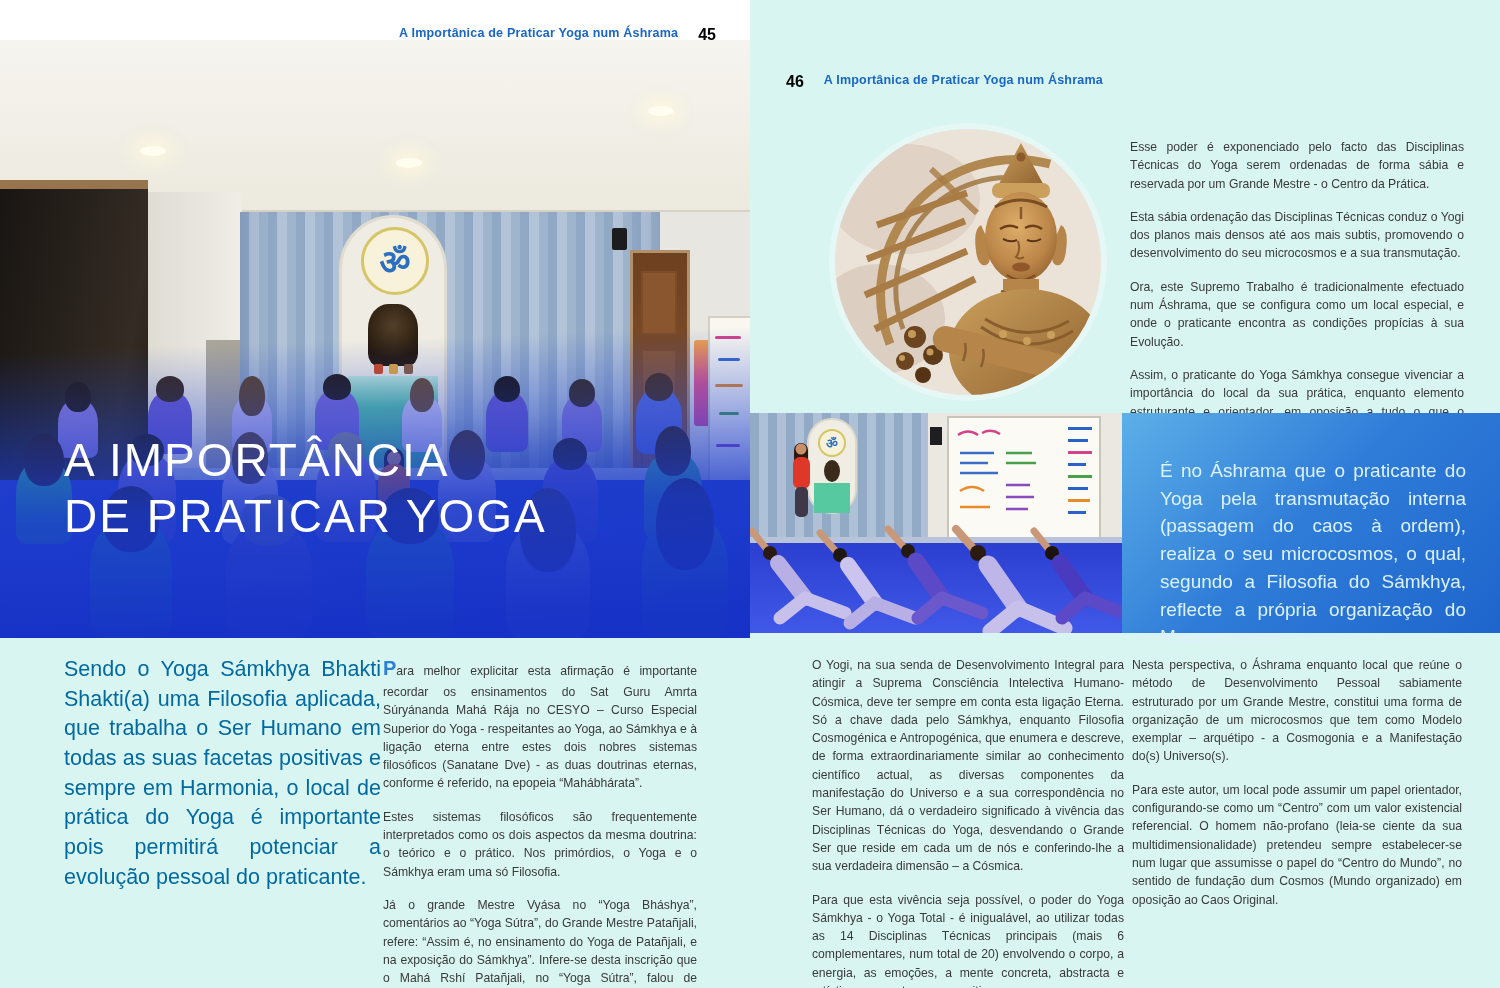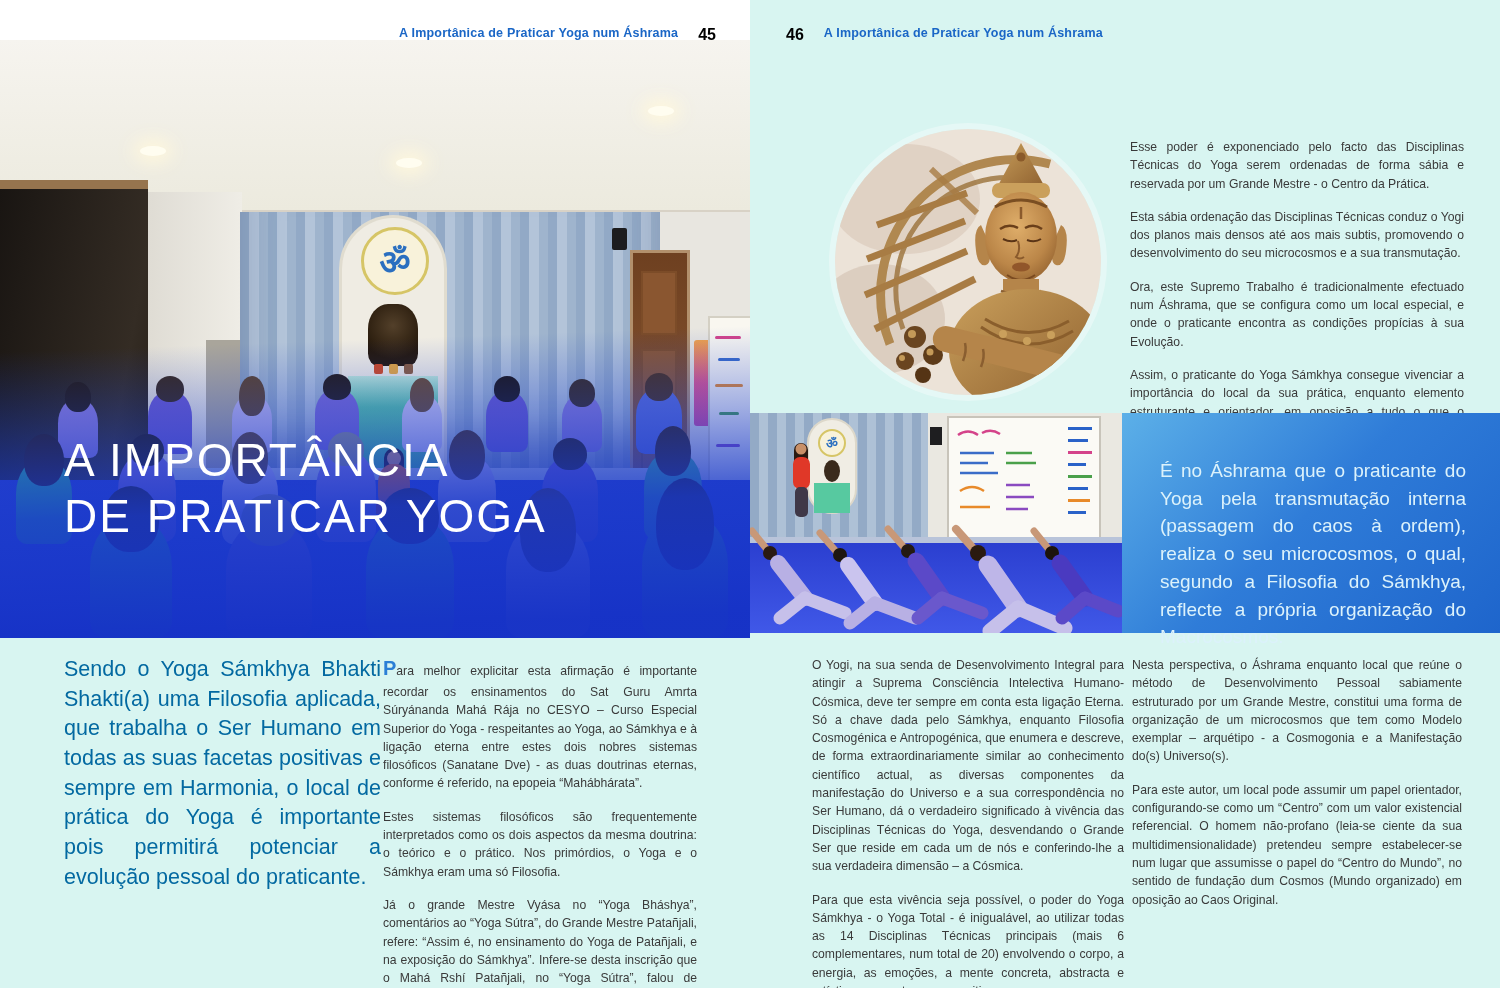--- a/index.html
+++ b/index.html
@@ -6,21 +6,21 @@
   .canvas{position:relative;width:1500px;height:988px;background:#ffffff;overflow:hidden;
           font-family:"Liberation Sans",sans-serif;-webkit-font-smoothing:antialiased;}
   
   .page-left{position:absolute;left:0;top:0;width:750px;height:988px;background:#ffffff;}
   .page-right{position:absolute;left:750px;top:0;width:750px;height:988px;background:#d8f5f1;}
   
   .runhead{position:absolute;top:26px;display:flex;align-items:flex-start;gap:20px;}
   .runhead .rh-title{font-size:12.5px;font-weight:bold;color:#1a66c6;letter-spacing:.2px;}
   .runhead .rh-num{font-size:16px;font-weight:bold;color:#000000;}
   .rh-left{right:34px;}
-  .rh-right{left:36px;}
+  .rh-right{left:36px;margin-top:47px;}
   
   .hero{position:absolute;left:0;top:40px;width:750px;height:598px;overflow:hidden;background:#e8e6e0;}
   .ceiling{position:absolute;left:0;top:0;width:750px;height:170px;background:linear-gradient(#f6f4ef,#eceade);border-bottom:2px solid #d8d2c6;}
   .spot{position:absolute;width:26px;height:10px;border-radius:50%;background:#fffdf0;box-shadow:0 0 18px 7px rgba(255,248,220,.95);}
   .wardrobe{position:absolute;left:0;top:140px;width:148px;height:442px;background:linear-gradient(100deg,#191512,#342c24 70%,#21190f);border-top:9px solid #96744e;}
   .pillar{position:absolute;left:148px;top:152px;width:94px;height:288px;background:linear-gradient(90deg,#dfdcd4,#efede6);}
   .shadow-door{position:absolute;left:206px;top:300px;width:34px;height:140px;background:#a9a59b;}
   .curtains{position:absolute;left:240px;top:172px;width:420px;height:268px;
             background:repeating-linear-gradient(90deg,#92a9c6 0 9px,#b3c4d9 9px 19px,#9fb4cd 19px 28px);
             box-shadow:inset 0 -40px 40px rgba(70,90,130,.35);}

